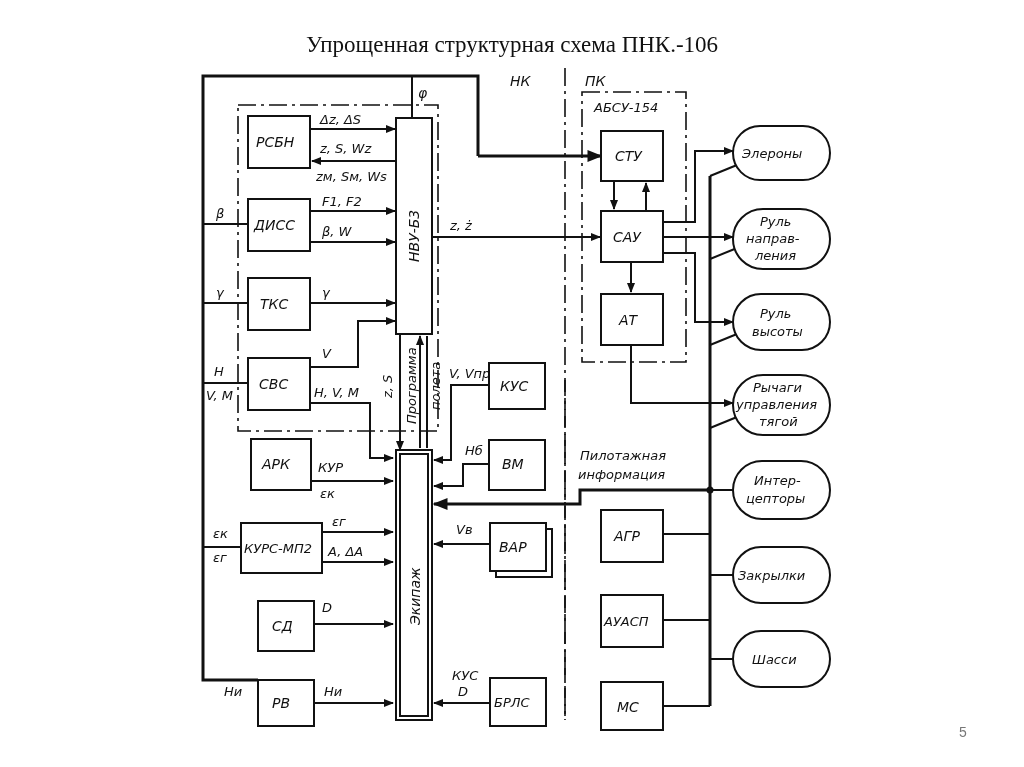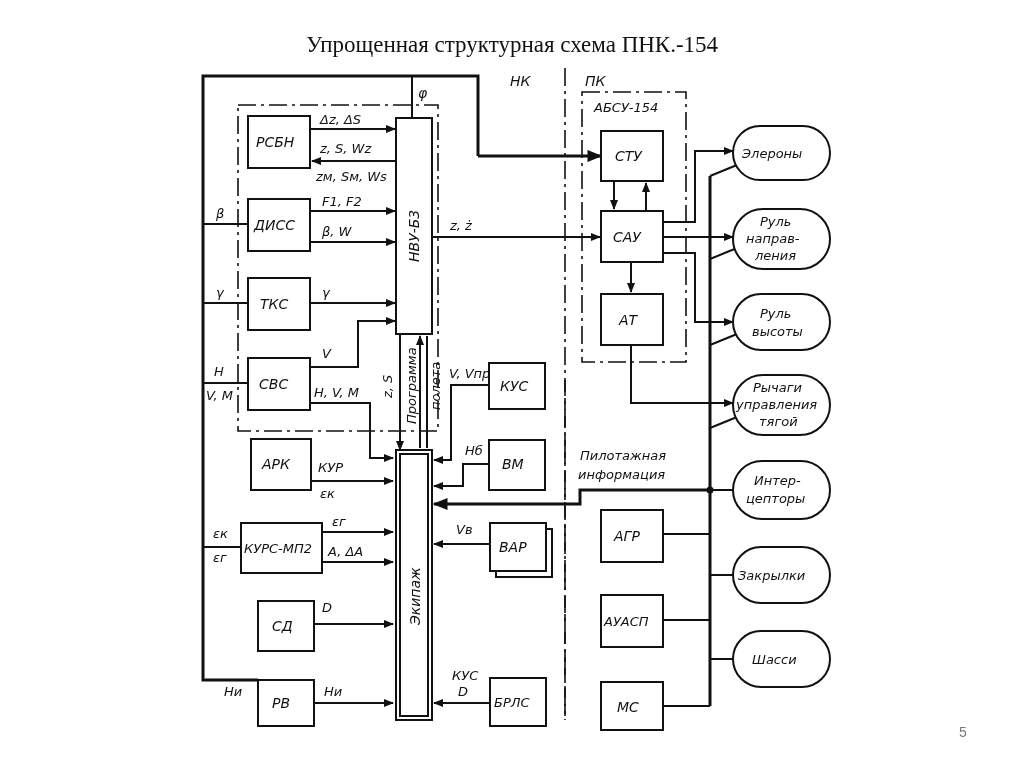--- a/index.html
+++ b/index.html
@@ -19,21 +19,21 @@
   .thk { stroke: #111; stroke-width: 3; fill: none; }
   .dash1 { stroke: #111; stroke-width: 1.6; fill: none; stroke-dasharray: 18 5 3 5; }
   .dash2 { stroke: #111; stroke-width: 1.6; fill: none; stroke-dasharray: 12 6; }
   .lbl { font-size: 13px; }
   .blbl { font-size: 14px; }
   .olbl { font-size: 13px; }
 </style>
 </head>
 <body>
 
-<div class="title">Упрощенная структурная схема ПНК.-154</div>
+<div class="title">Упрощенная структурная схема ПНК.-106</div>
 
 <svg id="diagram" width="1024" height="767" viewBox="0 0 1024 767">
   <defs>
     <marker id="arr" viewBox="0 0 10 10" refX="9" refY="5" markerWidth="7" markerHeight="5" orient="auto">
       <path d="M0,1 L10,5 L0,9 z" fill="#111"></path>
     </marker>
   </defs>
 
   <line class="dash1" x1="565" y1="68" x2="565" y2="720"></line>
   <line class="dash2" x1="565" y1="380" x2="565" y2="720"></line>

